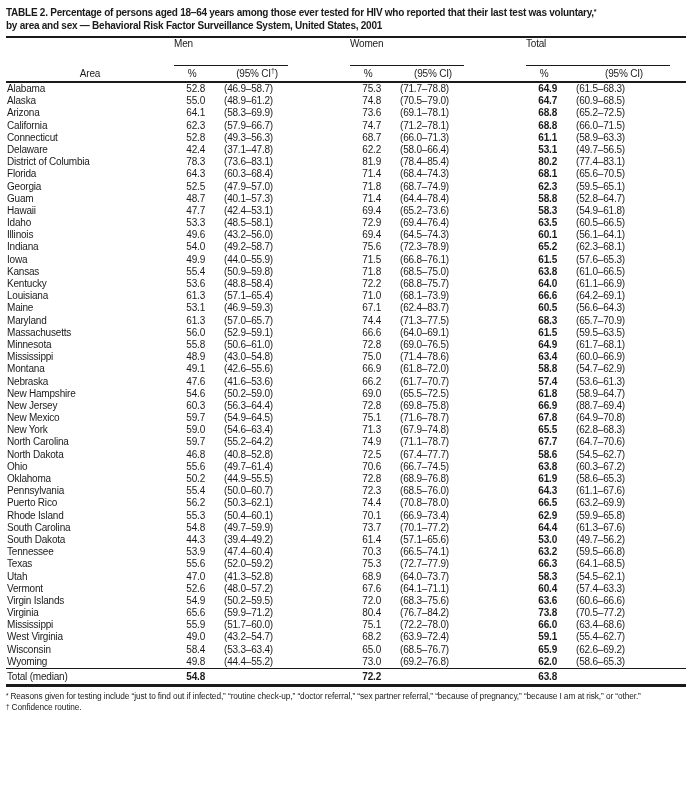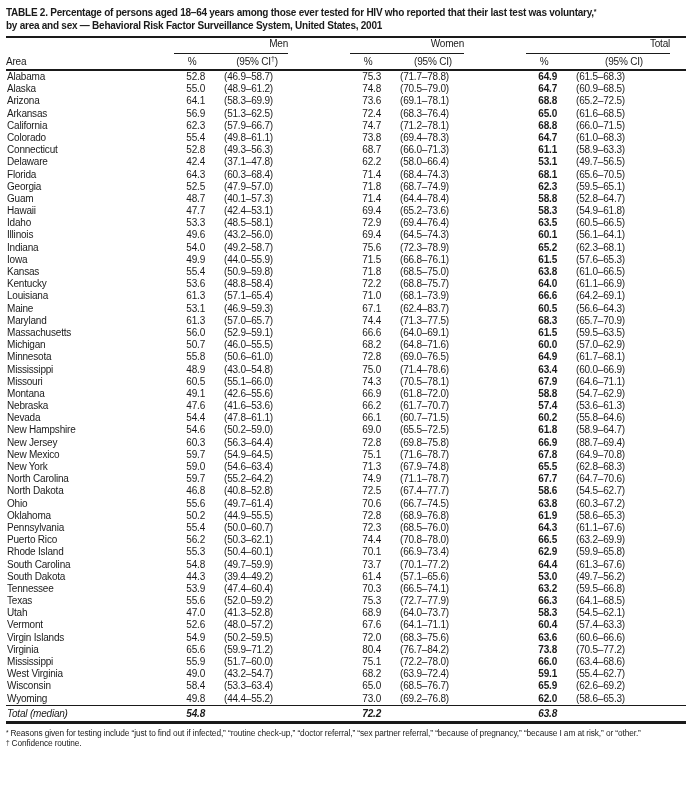--- a/index.html
+++ b/index.html
@@ -21,36 +21,36 @@
   table.data-table { width:680px; border-collapse:collapse; table-layout:fixed; border-top:2px solid #1a1a1a; }
   col.c-area  { width:168px; }
   col.c-pct   { width:36px; }
   col.c-ci    { width:94px; }
   col.c-gap   { width:46px; }
   col.c-cilast{ width:124px; }
 
   thead th { font-weight:normal; font-size:10px; letter-spacing:-0.2px; vertical-align:bottom; }
   tr.group-row th { height:16px; padding:0; }
   tr.group-row th.grp .grp-inner {
-    display:block; text-align:right; padding-bottom:4px; margin-right:16px;
+    display:block; text-align:left; padding-bottom:16px; margin-right:16px;
     border-bottom:1.5px solid #1a1a1a;
   }
-  tr.subhead-row th { height:16px; padding:0 0 2px 0; border-bottom:2px solid #1a1a1a; }
+  tr.subhead-row th { height:16px; padding:0 0 2px 0; border-bottom:2px solid #1a1a1a;text-align:center; }
   th.area-h { text-align:left; padding-left:1px; }
   th.pct-h  { text-align:center; }
   th.ci-h   { text-align:center; }
 
   tbody td, tfoot td { font-size:10px; letter-spacing:-0.2px; white-space:nowrap; overflow:hidden; }
   tbody td { height:12.18px; line-height:12.18px; padding:0; }
   td.area { text-align:left; padding-left:1px; }
   td.pct  { text-align:right; padding-right:5px; }
   td.ci   { text-align:left; padding-left:14px; }
   td.total-col { font-weight:bold; }
 
-  tfoot td { height:15px; line-height:15px; border-top:1px solid #1a1a1a; border-bottom:3px solid #1a1a1a;font-style:italic; }
+  tfoot td { height:15px; line-height:15px; border-top:1px solid #1a1a1a; border-bottom:3px solid #1a1a1a; }
   tfoot td.bold { font-weight:bold; }
 
   
   .footnotes { padding-top:4px; font-size:8.3px; line-height:10.5px; letter-spacing:-0.1px; width:686px; }
   .footnotes p { padding-left:7px; text-indent:-7px; }
   .footnotes sup { font-size:6.5px; top:0; margin-right:2px; }
 </style>
 </head>
 <body>
 
@@ -128,53 +128,31 @@
       <td class="pct">64.1</td>
       <td class="ci">(58.3–69.9)</td>
       <td></td>
       <td class="pct">73.6</td>
       <td class="ci">(69.1–78.1)</td>
       <td></td>
       <td class="pct total-col">68.8</td>
       <td class="ci">(65.2–72.5)</td>
     </tr>
         <tr>
-      <td class="area">Arkansas</td>
-      <td class="pct">56.9</td>
-      <td class="ci">(51.3–62.5)</td>
-      <td></td>
-      <td class="pct">72.4</td>
-      <td class="ci">(68.3–76.4)</td>
-      <td></td>
-      <td class="pct total-col">65.0</td>
-      <td class="ci">(61.6–68.5)</td>
-    </tr>
-        <tr>
       <td class="area">California</td>
       <td class="pct">62.3</td>
       <td class="ci">(57.9–66.7)</td>
       <td></td>
       <td class="pct">74.7</td>
       <td class="ci">(71.2–78.1)</td>
       <td></td>
       <td class="pct total-col">68.8</td>
       <td class="ci">(66.0–71.5)</td>
     </tr>
         <tr>
-      <td class="area">Colorado</td>
-      <td class="pct">55.4</td>
-      <td class="ci">(49.8–61.1)</td>
-      <td></td>
-      <td class="pct">73.8</td>
-      <td class="ci">(69.4–78.3)</td>
-      <td></td>
-      <td class="pct total-col">64.7</td>
-      <td class="ci">(61.0–68.3)</td>
-    </tr>
-        <tr>
       <td class="area">Connecticut</td>
       <td class="pct">52.8</td>
       <td class="ci">(49.3–56.3)</td>
       <td></td>
       <td class="pct">68.7</td>
       <td class="ci">(66.0–71.3)</td>
       <td></td>
       <td class="pct total-col">61.1</td>
       <td class="ci">(58.9–63.3)</td>
     </tr>
@@ -183,20 +161,31 @@
       <td class="pct">42.4</td>
       <td class="ci">(37.1–47.8)</td>
       <td></td>
       <td class="pct">62.2</td>
       <td class="ci">(58.0–66.4)</td>
       <td></td>
       <td class="pct total-col">53.1</td>
       <td class="ci">(49.7–56.5)</td>
     </tr>
         <tr>
+      <td class="area">District of Columbia</td>
+      <td class="pct">78.3</td>
+      <td class="ci">(73.6–83.1)</td>
+      <td></td>
+      <td class="pct">81.9</td>
+      <td class="ci">(78.4–85.4)</td>
+      <td></td>
+      <td class="pct total-col">80.2</td>
+      <td class="ci">(77.4–83.1)</td>
+    </tr>
+        <tr>
       <td class="area">Florida</td>
       <td class="pct">64.3</td>
       <td class="ci">(60.3–68.4)</td>
       <td></td>
       <td class="pct">71.4</td>
       <td class="ci">(68.4–74.3)</td>
       <td></td>
       <td class="pct total-col">68.1</td>
       <td class="ci">(65.6–70.5)</td>
     </tr>
@@ -337,31 +326,20 @@
       <td class="pct">56.0</td>
       <td class="ci">(52.9–59.1)</td>
       <td></td>
       <td class="pct">66.6</td>
       <td class="ci">(64.0–69.1)</td>
       <td></td>
       <td class="pct total-col">61.5</td>
       <td class="ci">(59.5–63.5)</td>
     </tr>
         <tr>
-      <td class="area">Michigan</td>
-      <td class="pct">50.7</td>
-      <td class="ci">(46.0–55.5)</td>
-      <td></td>
-      <td class="pct">68.2</td>
-      <td class="ci">(64.8–71.6)</td>
-      <td></td>
-      <td class="pct total-col">60.0</td>
-      <td class="ci">(57.0–62.9)</td>
-    </tr>
-        <tr>
       <td class="area">Minnesota</td>
       <td class="pct">55.8</td>
       <td class="ci">(50.6–61.0)</td>
       <td></td>
       <td class="pct">72.8</td>
       <td class="ci">(69.0–76.5)</td>
       <td></td>
       <td class="pct total-col">64.9</td>
       <td class="ci">(61.7–68.1)</td>
     </tr>
@@ -370,62 +348,40 @@
       <td class="pct">48.9</td>
       <td class="ci">(43.0–54.8)</td>
       <td></td>
       <td class="pct">75.0</td>
       <td class="ci">(71.4–78.6)</td>
       <td></td>
       <td class="pct total-col">63.4</td>
       <td class="ci">(60.0–66.9)</td>
     </tr>
         <tr>
-      <td class="area">Missouri</td>
-      <td class="pct">60.5</td>
-      <td class="ci">(55.1–66.0)</td>
-      <td></td>
-      <td class="pct">74.3</td>
-      <td class="ci">(70.5–78.1)</td>
-      <td></td>
-      <td class="pct total-col">67.9</td>
-      <td class="ci">(64.6–71.1)</td>
-    </tr>
-        <tr>
       <td class="area">Montana</td>
       <td class="pct">49.1</td>
       <td class="ci">(42.6–55.6)</td>
       <td></td>
       <td class="pct">66.9</td>
       <td class="ci">(61.8–72.0)</td>
       <td></td>
       <td class="pct total-col">58.8</td>
       <td class="ci">(54.7–62.9)</td>
     </tr>
         <tr>
       <td class="area">Nebraska</td>
       <td class="pct">47.6</td>
       <td class="ci">(41.6–53.6)</td>
       <td></td>
       <td class="pct">66.2</td>
       <td class="ci">(61.7–70.7)</td>
       <td></td>
       <td class="pct total-col">57.4</td>
       <td class="ci">(53.6–61.3)</td>
-    </tr>
-        <tr>
-      <td class="area">Nevada</td>
-      <td class="pct">54.4</td>
-      <td class="ci">(47.8–61.1)</td>
-      <td></td>
-      <td class="pct">66.1</td>
-      <td class="ci">(60.7–71.5)</td>
-      <td></td>
-      <td class="pct total-col">60.2</td>
-      <td class="ci">(55.8–64.6)</td>
     </tr>
         <tr>
       <td class="area">New Hampshire</td>
       <td class="pct">54.6</td>
       <td class="ci">(50.2–59.0)</td>
       <td></td>
       <td class="pct">69.0</td>
       <td class="ci">(65.5–72.5)</td>
       <td></td>
       <td class="pct total-col">61.8</td>

